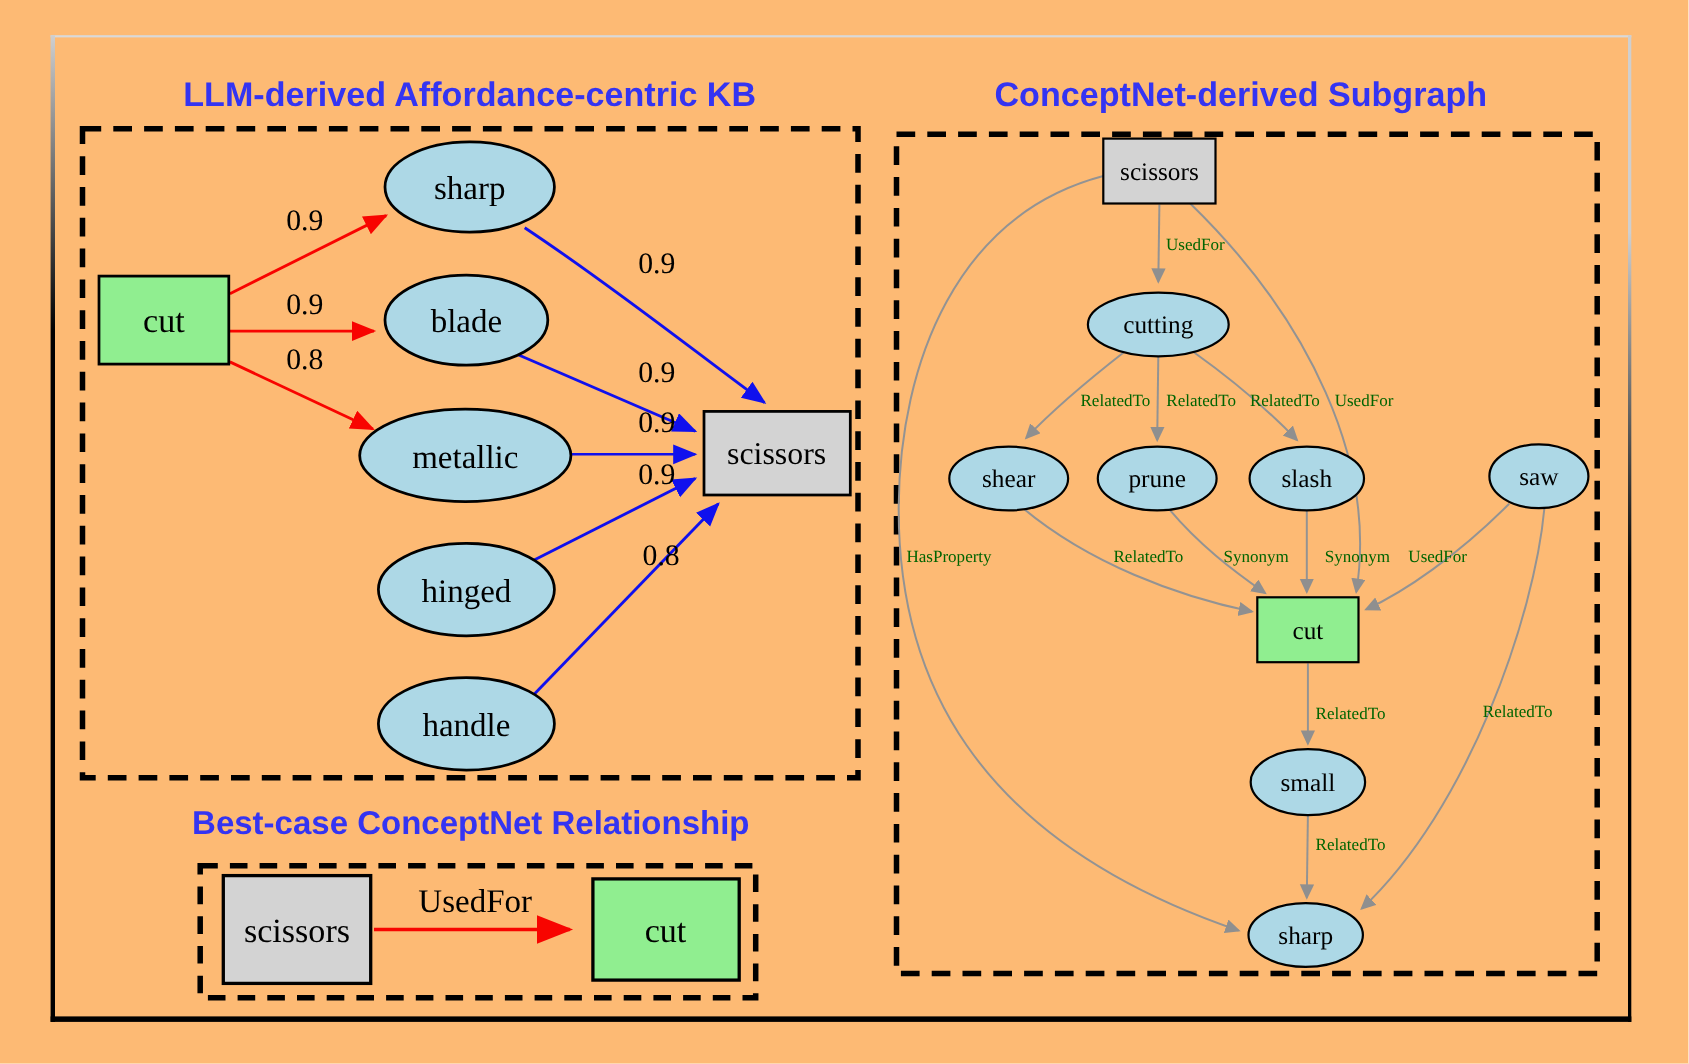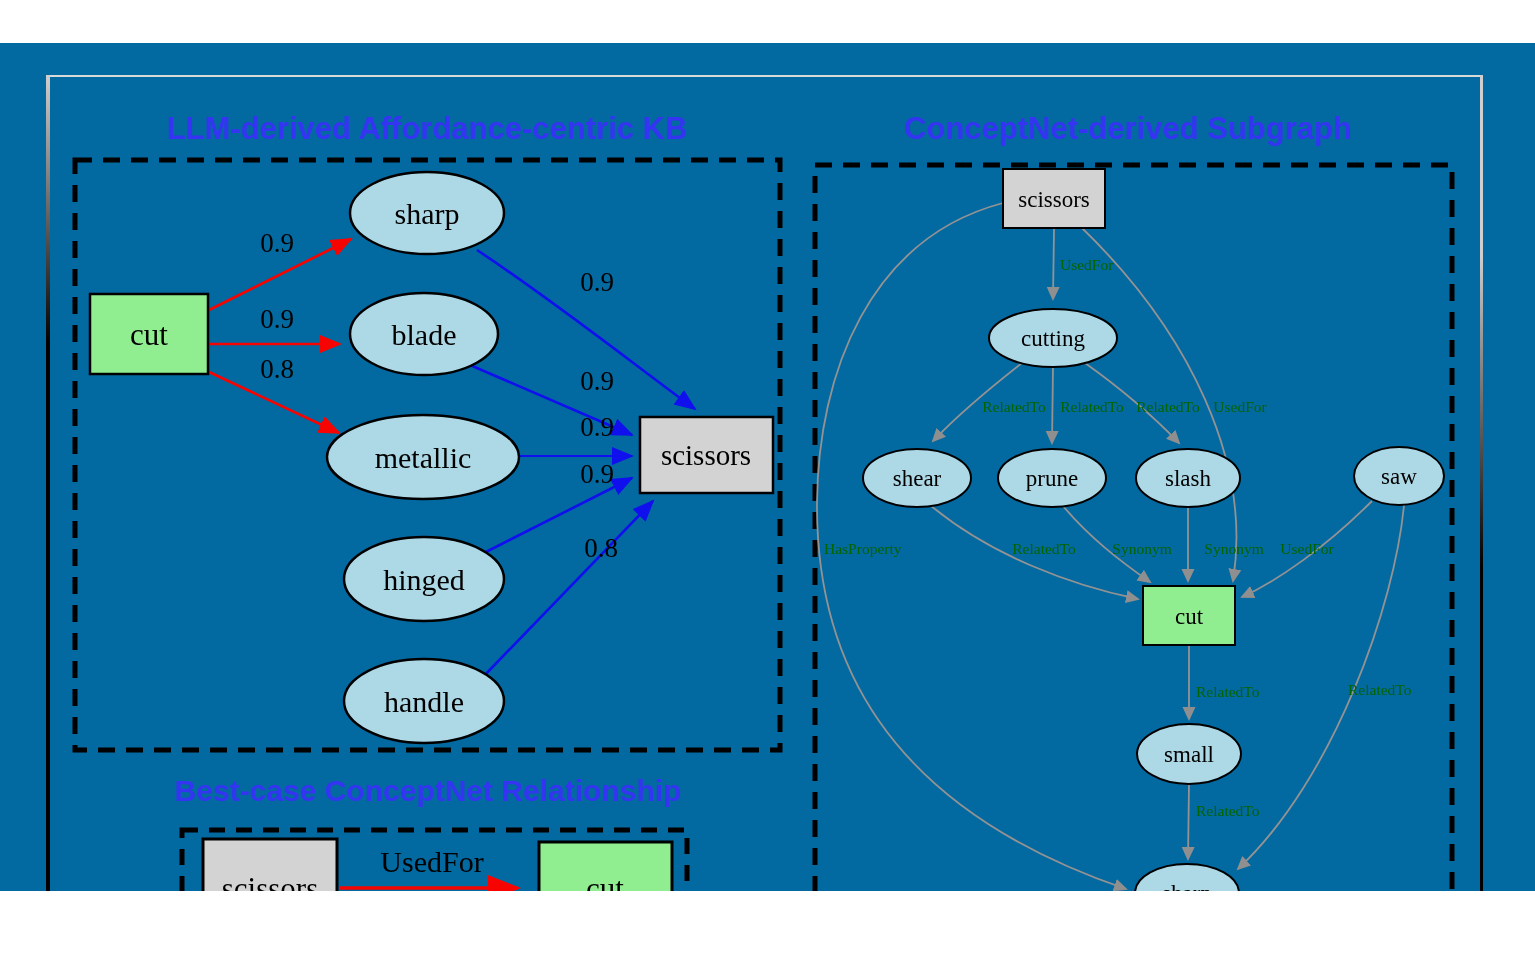--- a/index.html
+++ b/index.html
@@ -1,17 +1,17 @@
 <!DOCTYPE html>
 <html><head>
 <meta charset="utf-8">
 <style>
   html,body{margin:0;padding:0;background:#ffffff;}
-  #stage{position:relative;width:1535px;height:848px;background:#0369a1;overflow:hidden;
-         font-family:"Liberation Serif",serif;margin-top:43px;}
+  #stage{position:relative;width:1535px;height:967px;background:#fdba74;overflow:hidden;
+         font-family:"Liberation Serif",serif;}
   .strip{position:absolute;}
   #frame-top{left:46px;top:32px;width:1437px;height:2px;background:#d9d9d9;}
   #frame-left{left:46px;top:32px;width:4px;height:897px;background:linear-gradient(#cfcfcf,#000 30%);}
   #frame-right{left:1480px;top:32px;width:3px;height:897px;background:linear-gradient(#cfcfcf,#cfcfcf 20%,#000 55%);}
   #frame-bottom{left:46px;top:924px;width:1437px;height:5px;background:#000;}
   svg{position:absolute;left:0;top:0;}
   text{user-select:none;}
   .node-label{font-family:"Liberation Serif",serif;fill:#000;}
   .panel-title{font-family:"Liberation Sans",sans-serif;font-weight:bold;}
   .rel-label{font-family:"Liberation Serif",serif;}

